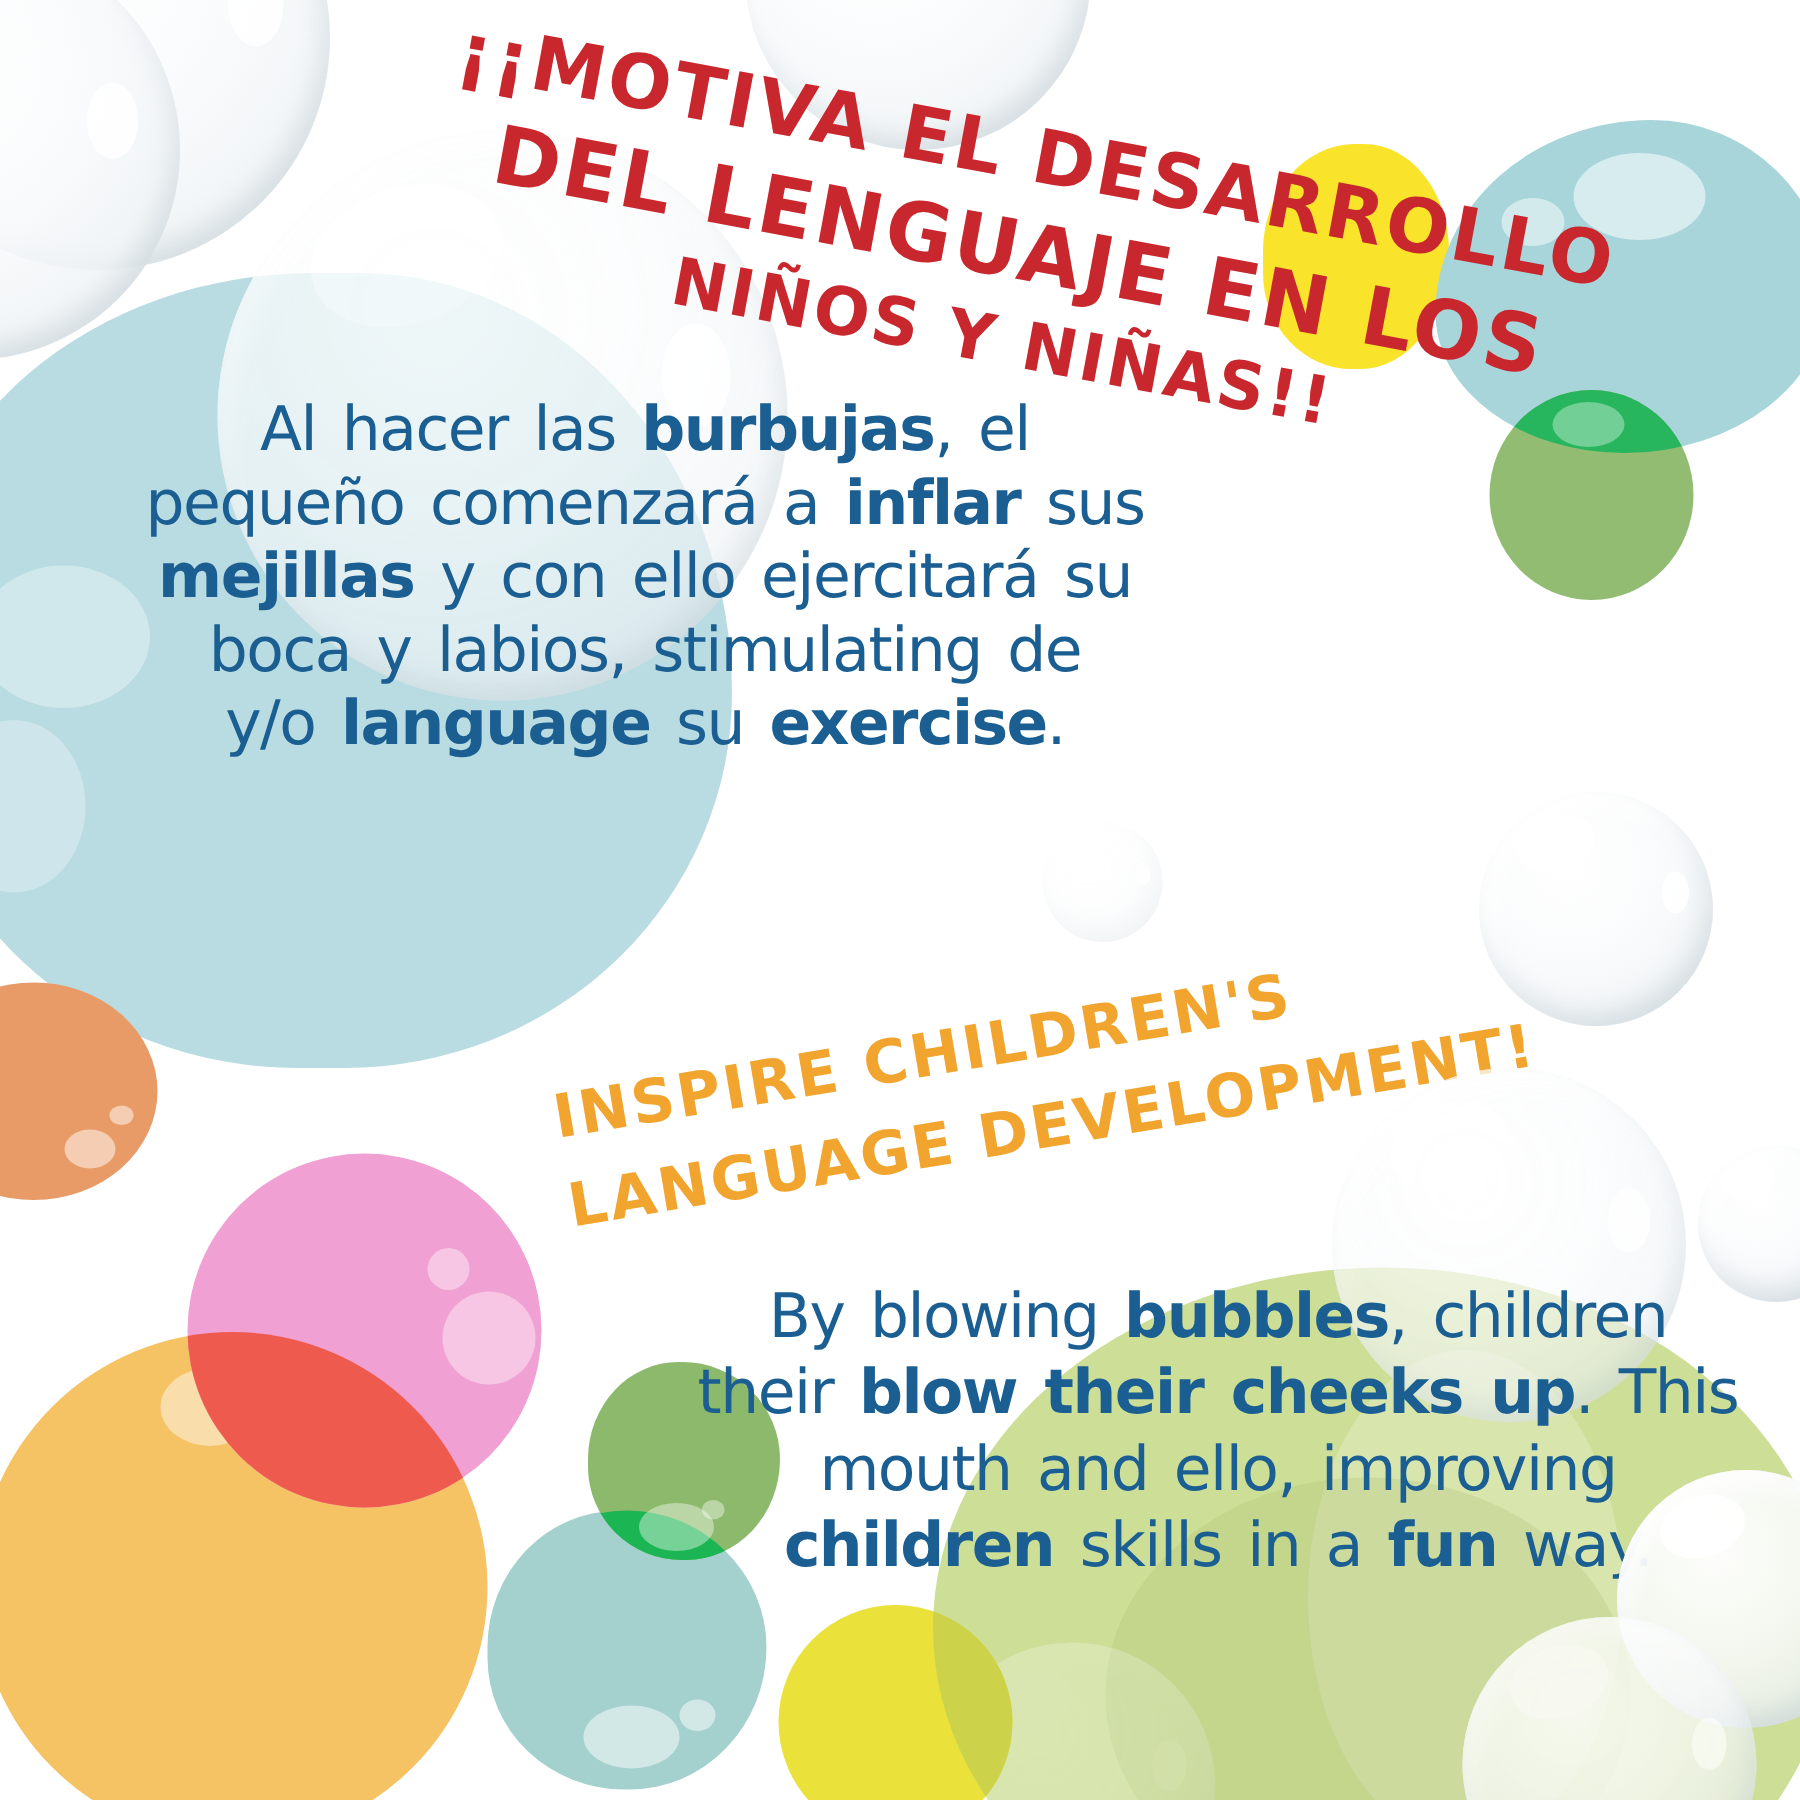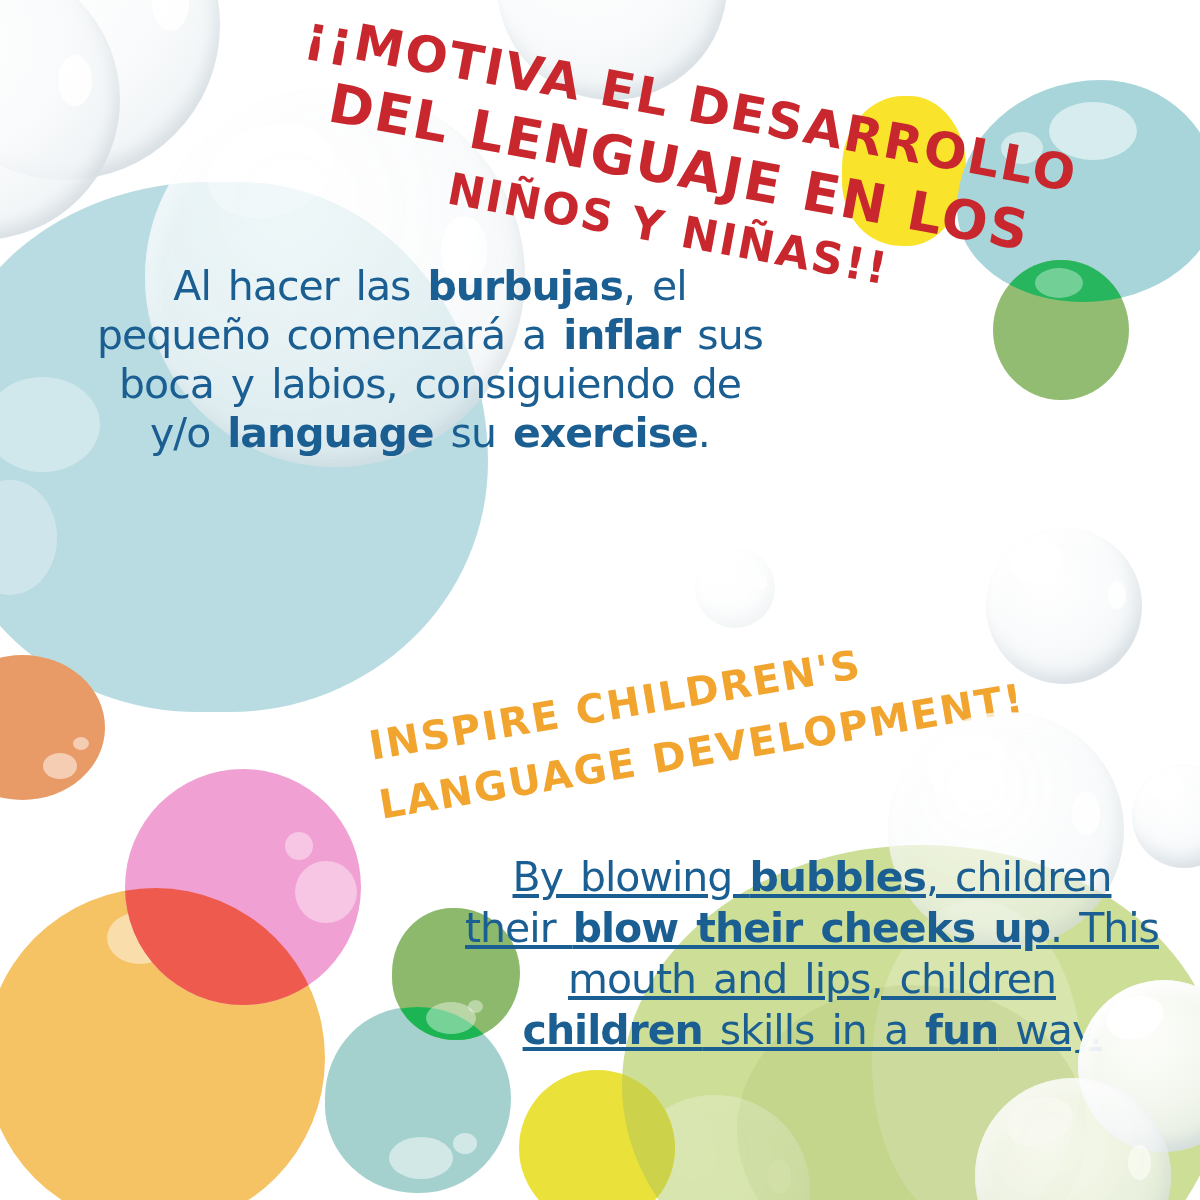--- a/index.html
+++ b/index.html
@@ -35,21 +35,21 @@
 
   .headline-en{left:358px;top:662px;width:660px;transform:rotate(-9.5deg);
     color:var(--orange-text);text-align:left;padding-left:12px;letter-spacing:2px;}
   .headline-en .ln{font-size:40px;line-height:60px;}
 
   .body-text{position:absolute;color:var(--blue-text);text-align:center;
     font-size:41px;letter-spacing:-1px;word-spacing:5px;}
   .body-es{left:60px;top:262px;width:740px;}
   .body-es .ln{line-height:49px;}
   .body-en{left:450px;top:852px;width:724px;}
-  .body-en .ln{line-height:51px;text-decoration:underline;}
+  .body-en .ln{line-height:51px;}
   .b{font-weight:bold;}
 </style>
 </head>
 <body>
 
 <div class="stage">
 
   <div class="bubble" style="left:-90px;top:-130px;width:310px;height:310px;"></div>
   <div class="bubble" style="left:-160px;top:-40px;width:280px;height:280px;"></div>
   <div class="bubble" style="left:497px;top:-130px;width:230px;height:230px;"></div>
@@ -76,21 +76,22 @@
 
   <div class="headline headline-es">
       <div class="ln ln-0">¡¡MOTIVA EL DESARROLLO</div>
       <div class="ln ln-1">DEL LENGUAJE EN LOS</div>
       <div class="ln ln-2">NIÑOS Y NIÑAS!!</div>
     </div>
 
   <div class="body-text body-es">
       <div class="ln ln-0"><span>Al hacer las </span><span class="b">burbujas</span><span>, el</span></div>
       <div class="ln ln-1"><span>pequeño comenzará a </span><span class="b">inflar</span><span> sus</span></div>
-      <div class="ln ln-3"><span>boca y labios, consiguiendo de</span></div>
+      <div class="ln ln-2"><span class="b">mejillas</span><span> y con ello ejercitará su</span></div>
+      <div class="ln ln-3"><span>boca y labios, stimulating de</span></div>
       <div class="ln ln-5"><span>y/o </span><span class="b">language</span><span> su </span><span class="b">exercise</span><span>.</span></div>
     </div>
 
   <div class="shape round" style="left:-60px;top:655px;width:165px;height:145px;background:var(--salmon);">
     <span class="hl" style="left:103px;top:98px;width:34px;height:26px;background:rgba(255,255,255,.5);"></span>
     <span class="hl" style="left:133px;top:82px;width:16px;height:13px;background:rgba(255,255,255,.5);"></span>
   </div>
 
   <div class="shape round" style="left:622px;top:845px;width:600px;height:480px;background:var(--green-blob);">
     <span class="hl" style="left:250px;top:55px;width:210px;height:330px;background:rgba(255,255,255,.22);"></span>
@@ -126,20 +127,20 @@
     <span class="hl" style="left:34px;top:94px;width:50px;height:32px;background:rgba(255,255,255,.4);"></span>
     <span class="hl" style="left:76px;top:92px;width:15px;height:13px;background:rgba(255,255,255,.4);"></span>
   </div>
   <div class="shape clip round" style="left:519px;top:1070px;width:156px;height:156px;background:var(--yellow-bottom);">
     <span class="hl" style="left:103px;top:-225px;width:600px;height:480px;background:var(--yellow-green-overlap);"></span>
   </div>
 
   <div class="body-text body-en">
       <div class="ln ln-0"><span>By blowing </span><span class="b">bubbles</span><span>, children</span></div>
       <div class="ln ln-1"><span>their </span><span class="b">blow their cheeks up</span><span>. This</span></div>
-      <div class="ln ln-3"><span>mouth and lips, children</span></div>
+      <div class="ln ln-3"><span>mouth and ello, improving</span></div>
       <div class="ln ln-5"><span class="b">children</span><span> skills in a </span><span class="b">fun</span><span> way.</span></div>
     </div>
 
   <div class="bubble" style="left:1078px;top:980px;width:172px;height:172px;"></div>
   <div class="bubble" style="left:975px;top:1078px;width:196px;height:196px;opacity:.85;"></div>
 
 </div>
 
 </body></html>

